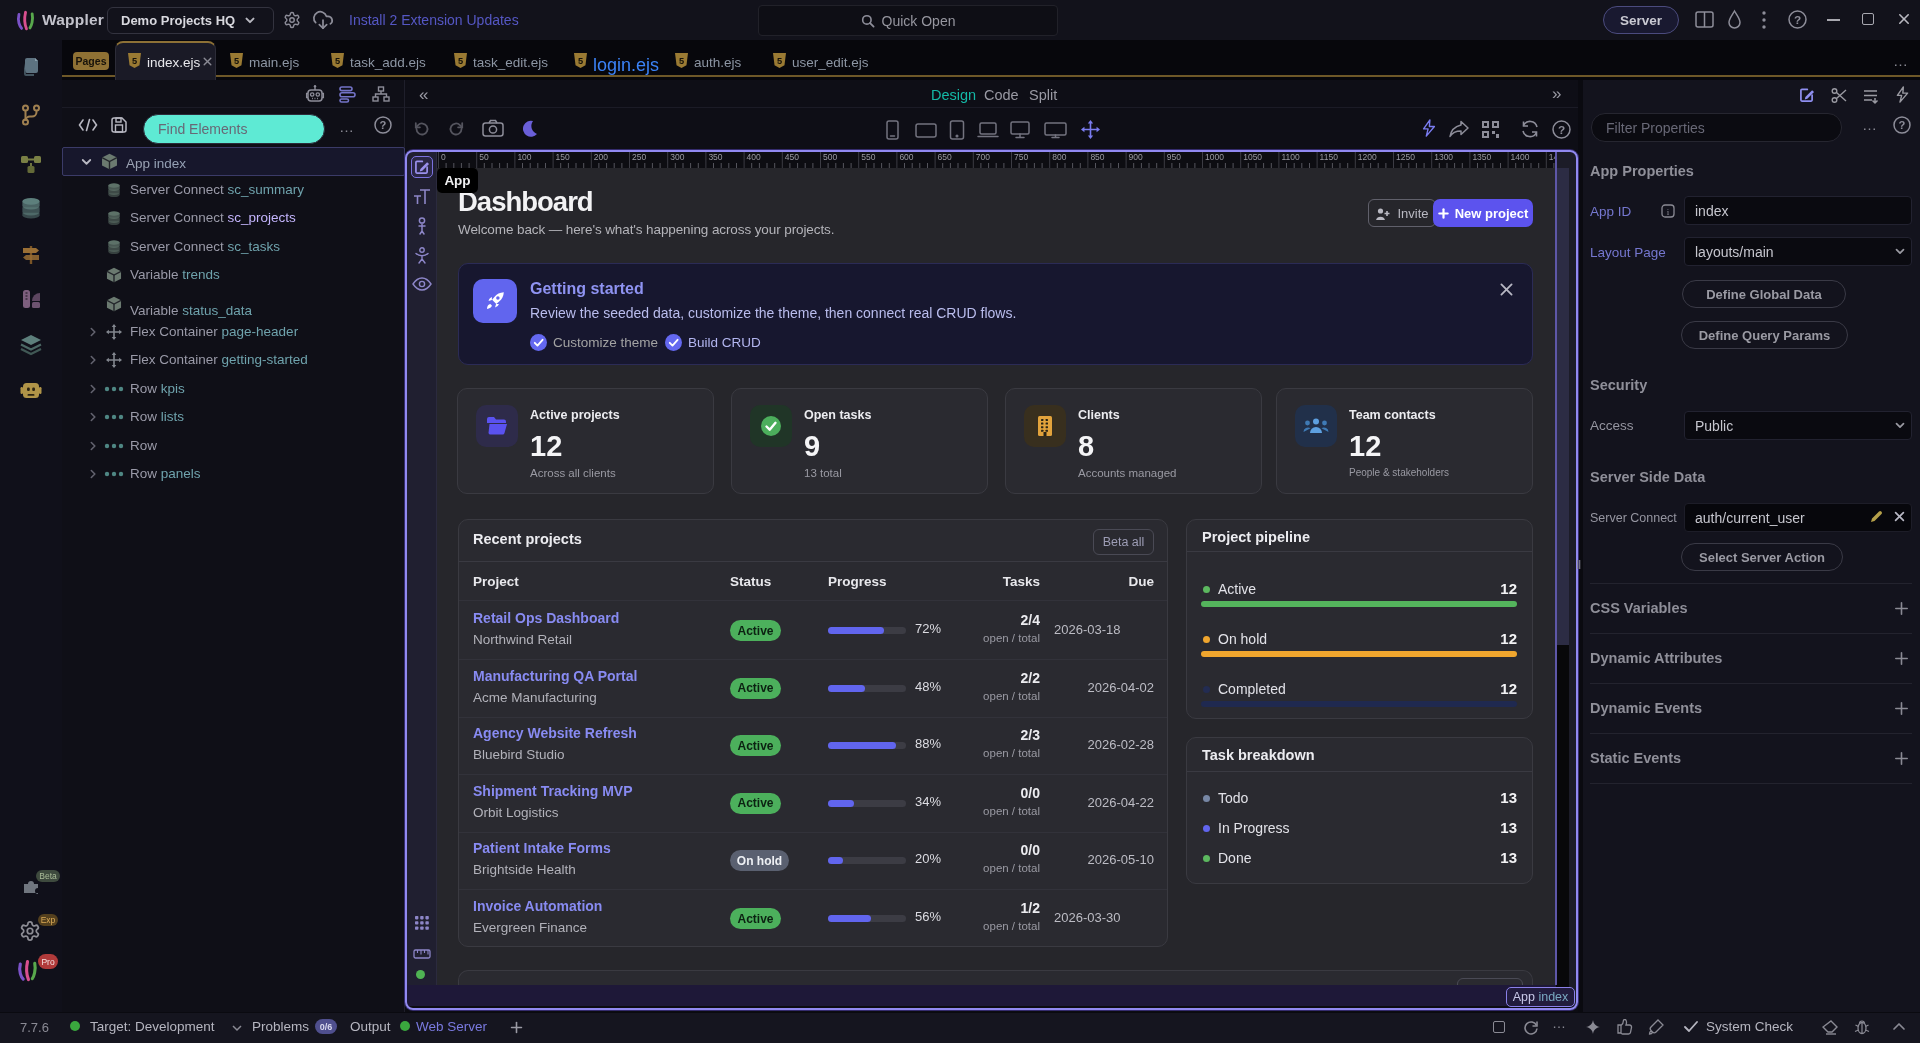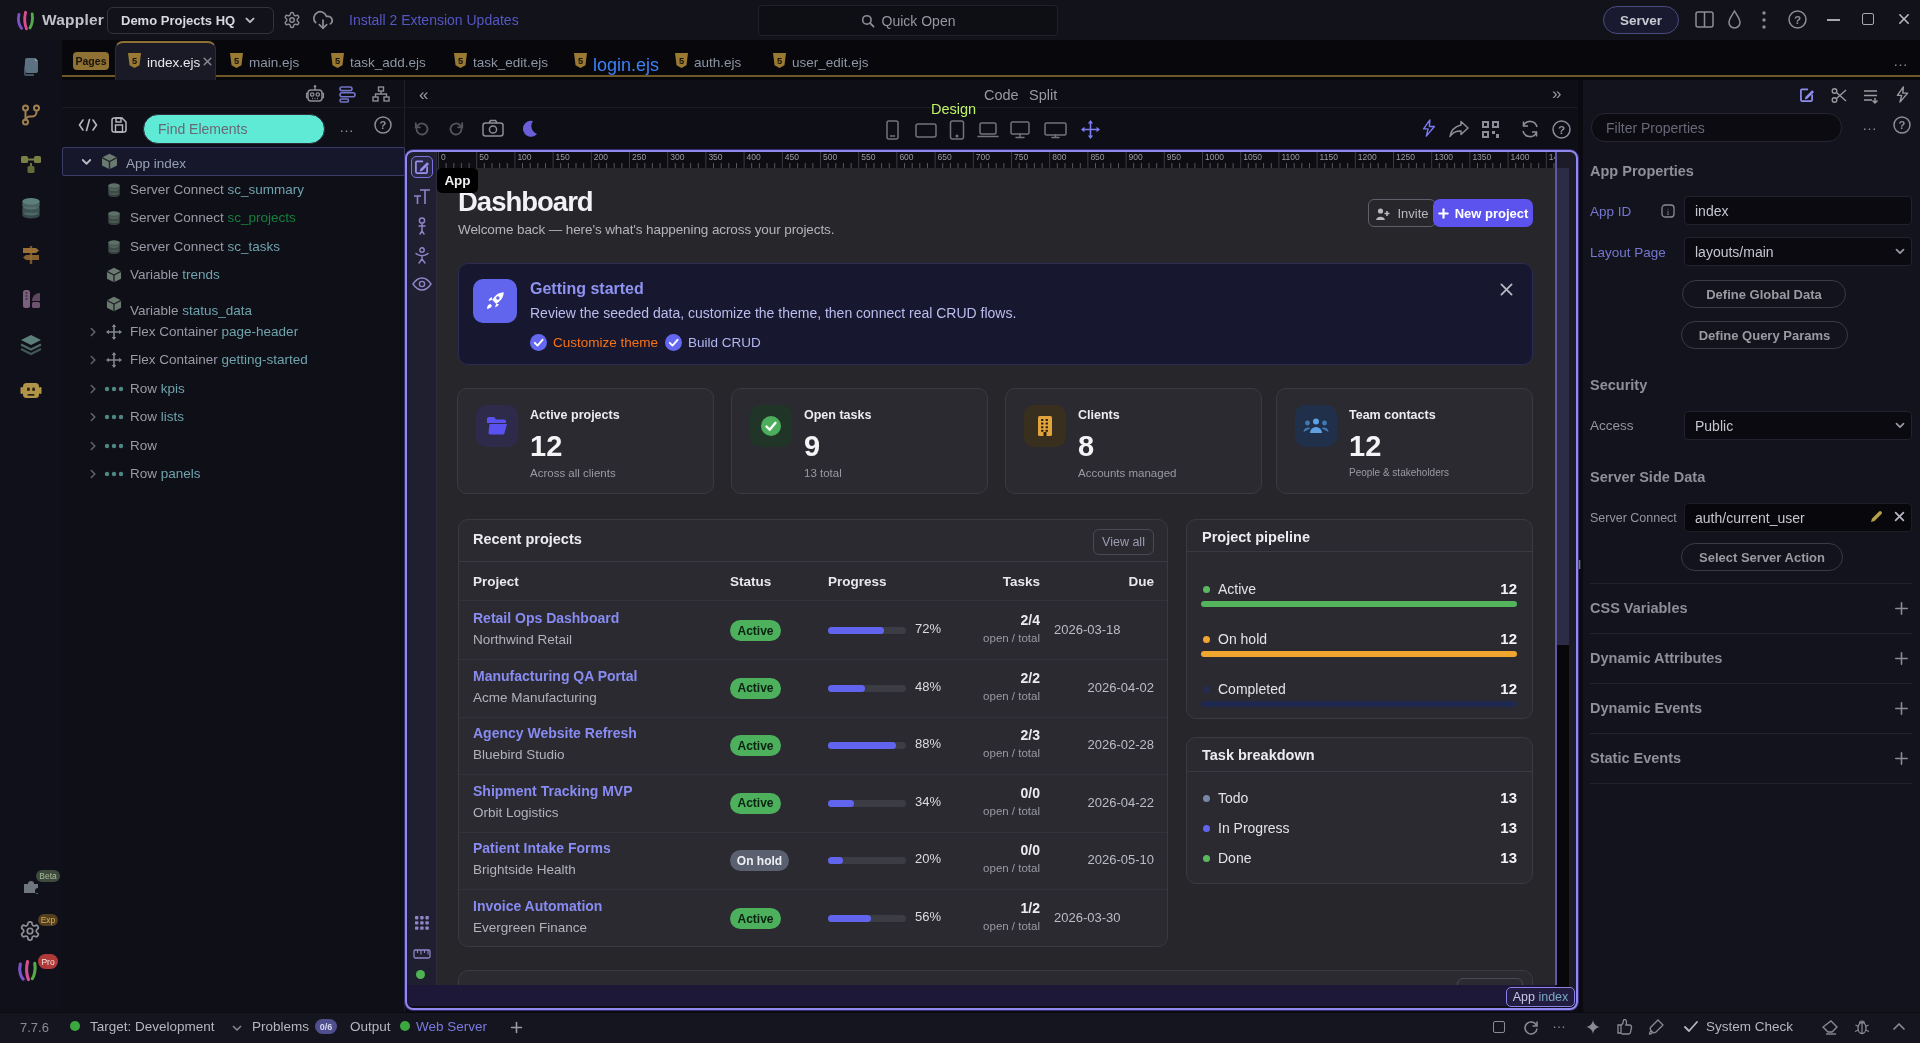--- a/index.html
+++ b/index.html
@@ -318,21 +318,21 @@
   </div>
 <div class="ab" style="left:130px;top:182px;white-space:nowrap;font-size:13.5px"><span style="color:#9a9aa8">Server Connect</span> <span style="color:#6fa3ad">sc_summary</span></div>
 <div class="ab" style="left:106px;top:210.4px;width:16px;height:16px;">
     <svg width="16" height="16" viewBox="0 0 16 16">
       <ellipse cx="8.0" cy="3.52" rx="5.76" ry="2.24" fill="#5d7268"></ellipse>
       <path d="M2.24 3.52 v3.2 a5.76 2.24 0 0 0 11.52 0 v-3.2" fill="#5d7268" opacity=".75"></path>
       <path d="M2.24 7.52 v3.2 a5.76 2.24 0 0 0 11.52 0 v-3.2" fill="#5d7268" opacity=".6"></path>
       <path d="M2.24 11.2 v1.6 a5.76 2.24 0 0 0 11.52 0 v-1.6" fill="#5d7268" opacity=".5"></path>
     </svg>
   </div>
-<div class="ab" style="left:130px;top:210.4px;white-space:nowrap;font-size:13.5px"><span style="color:#9a9aa8">Server Connect</span> <span style="color:#15803d">sc_projects</span></div>
+<div class="ab" style="left:130px;top:210.4px;white-space:nowrap;font-size:13.5px"><span style="color:#9a9aa8">Server Connect</span> <span style="color:#c4b5fd">sc_projects</span></div>
 <div class="ab" style="left:106px;top:238.8px;width:16px;height:16px;">
     <svg width="16" height="16" viewBox="0 0 16 16">
       <ellipse cx="8.0" cy="3.52" rx="5.76" ry="2.24" fill="#5d7268"></ellipse>
       <path d="M2.24 3.52 v3.2 a5.76 2.24 0 0 0 11.52 0 v-3.2" fill="#5d7268" opacity=".75"></path>
       <path d="M2.24 7.52 v3.2 a5.76 2.24 0 0 0 11.52 0 v-3.2" fill="#5d7268" opacity=".6"></path>
       <path d="M2.24 11.2 v1.6 a5.76 2.24 0 0 0 11.52 0 v-1.6" fill="#5d7268" opacity=".5"></path>
     </svg>
   </div>
 <div class="ab" style="left:130px;top:238.8px;white-space:nowrap;font-size:13.5px"><span style="color:#9a9aa8">Server Connect</span> <span style="color:#6fa3ad">sc_tasks</span></div>
 <div class="ab" style="left:106px;top:267.2px;width:16px;height:16px;">
@@ -439,21 +439,21 @@
     <svg width="20" height="10" viewBox="0 0 20 10">
       <circle cx="3" cy="5" r="2.2" fill="#4f8784"></circle>
       <circle cx="10" cy="5" r="2.2" fill="#4f8784"></circle>
       <circle cx="17" cy="5" r="2.2" fill="#4f8784"></circle>
     </svg>
   </div>
 <div class="ab" style="left:130px;top:465.99999999999983px;white-space:nowrap;font-size:13.5px"><span style="color:#9a9aa8">Row</span> <span style="color:#6fa3ad">panels</span></div>
 <div class="ab" style="left:405px;top:80px;width:1173px;height:70px;background:#0e0e16;"></div>
 <div class="ab" style="left:405px;top:107px;width:1173px;height:1px;background:#1b1b26;"></div>
 <div class="ab" style="left:419px;top:85px;white-space:nowrap;color:#9a9aa4;font-size:17px">«</div>
-<div class="ab" style="left:931px;top:101px;white-space:nowrap;color:#bef264;font-size:14.5px">Design</div>
+<div class="ab" style="left:931px;top:87px;white-space:nowrap;color:#14b8a6;font-size:14.5px">Design</div>
 <div class="ab" style="left:984px;top:87px;white-space:nowrap;color:#9a9aa4;font-size:14.5px">Code</div>
 <div class="ab" style="left:1029px;top:87px;white-space:nowrap;color:#9a9aa4;font-size:14.5px">Split</div>
 <div class="ab" style="left:1552px;top:84px;white-space:nowrap;color:#9a9aa4;font-size:17px">»</div>
 <div class="ab" style="left:413px;top:120px;width:18px;height:18px;">
     <svg width="18" height="18" viewBox="0 0 18 18">
       <g fill="none" stroke="#54545e" stroke-width="1.8" stroke-linecap="round">
         <path d="M3.5 9 a5.5 5.5 0 1 0 1.6-3.9 L2.8 7.3"></path>
         <path d="M2.8 3.2 v4.1 h4.1"></path>
       </g>
     </svg>
@@ -855,21 +855,21 @@
     </svg>
   </div>
 <div class="ab" style="left:530px;top:280px;white-space:nowrap;color:#8f93f2;font-size:16px;font-weight:bold">Getting started</div>
 <div class="ab" style="left:530px;top:305px;white-space:nowrap;color:#babdee;font-size:14px">Review the seeded data, customize the theme, then connect real CRUD flows.</div>
 <div class="ab" style="left:530px;top:334px;width:17px;height:17px;">
     <svg width="17" height="17" viewBox="0 0 17 17">
       <circle cx="8.5" cy="8.5" r="8.5" fill="#6468f0"></circle>
       <polyline points="4.760000000000001,8.84 7.48,11.56 12.58,5.78" fill="none" stroke="#fff" stroke-width="1.87" stroke-linecap="round" stroke-linejoin="round"></polyline>
     </svg>
   </div>
-<div class="ab" style="left:553px;top:335px;white-space:nowrap;color:#f97316;font-size:13.5px">Customize theme</div>
+<div class="ab" style="left:553px;top:335px;white-space:nowrap;color:#a3a3a3;font-size:13.5px">Customize theme</div>
 <div class="ab" style="left:665px;top:334px;width:17px;height:17px;">
     <svg width="17" height="17" viewBox="0 0 17 17">
       <circle cx="8.5" cy="8.5" r="8.5" fill="#6468f0"></circle>
       <polyline points="4.760000000000001,8.84 7.48,11.56 12.58,5.78" fill="none" stroke="#fff" stroke-width="1.87" stroke-linecap="round" stroke-linejoin="round"></polyline>
     </svg>
   </div>
 <div class="ab" style="left:688px;top:335px;white-space:nowrap;color:#b3b6f0;font-size:13.5px">Build CRUD</div>
 <div class="ab" style="left:1498px;top:281px;width:17px;height:17px;">
     <svg width="17" height="17" viewBox="0 0 17 17">
       <g stroke="#b8b8c4" stroke-width="1.8" stroke-linecap="round">
@@ -927,21 +927,21 @@
       <path d="M0.5 15 a4.5 4.5 0 0 1 7-3.7" fill="#3f7ab5"></path>
       <circle cx="21.5" cy="6" r="2.4" fill="#3f7ab5"></circle>
       <path d="M25.5 15 a4.5 4.5 0 0 0-7-3.7" fill="#3f7ab5"></path>
     </svg>
   </div>
 <div class="ab" style="left:1349px;top:408px;white-space:nowrap;color:#ececf0;font-size:12.5px;font-weight:bold">Team contacts</div>
 <div class="ab" style="left:1349px;top:430px;white-space:nowrap;color:#f4f4f6;font-size:29px;font-weight:bold">12</div>
 <div class="ab" style="left:1349px;top:467px;white-space:nowrap;color:#9a9aa3;font-size:10px">People &amp; stakeholders</div>
 <div class="ab" style="left:458px;top:519px;width:710px;height:428px;background:#2a2a30;border:1px solid #3a3a41;border-radius:10px;"></div>
 <div class="ab" style="left:473px;top:531px;white-space:nowrap;color:#ececf0;font-size:14.5px;font-weight:bold">Recent projects</div>
-<div class="ab" style="left:1093px;top:529px;width:61px;height:26px;border:1px solid #4a4a55;border-radius:6px;display:flex;align-items:center;justify-content:center;color:#9d9db5;font-size:12.5px;">View all</div>
+<div class="ab" style="left:1093px;top:529px;width:61px;height:26px;border:1px solid #4a4a55;border-radius:6px;display:flex;align-items:center;justify-content:center;color:#9d9db5;font-size:12.5px;">Beta all</div>
 <div class="ab" style="left:459px;top:561px;width:708px;height:1px;background:#3a3a42;"></div>
 <div class="ab" style="left:473px;top:574px;white-space:nowrap;color:#e8e8ec;font-size:13.5px;font-weight:bold">Project</div>
 <div class="ab" style="left:730px;top:574px;white-space:nowrap;color:#e8e8ec;font-size:13.5px;font-weight:bold">Status</div>
 <div class="ab" style="left:828px;top:574px;white-space:nowrap;color:#e8e8ec;font-size:13.5px;font-weight:bold">Progress</div>
 <div class="ab" style="left:940px;top:574px;white-space:nowrap;color:#e8e8ec;font-size:13.5px;font-weight:bold">
     <div style="width:100px;text-align:right">Tasks</div>
   </div>
 <div class="ab" style="left:1054px;top:574px;white-space:nowrap;color:#e8e8ec;font-size:13.5px;font-weight:bold">
     <div style="width:100px;text-align:right">Due</div>
   </div>

